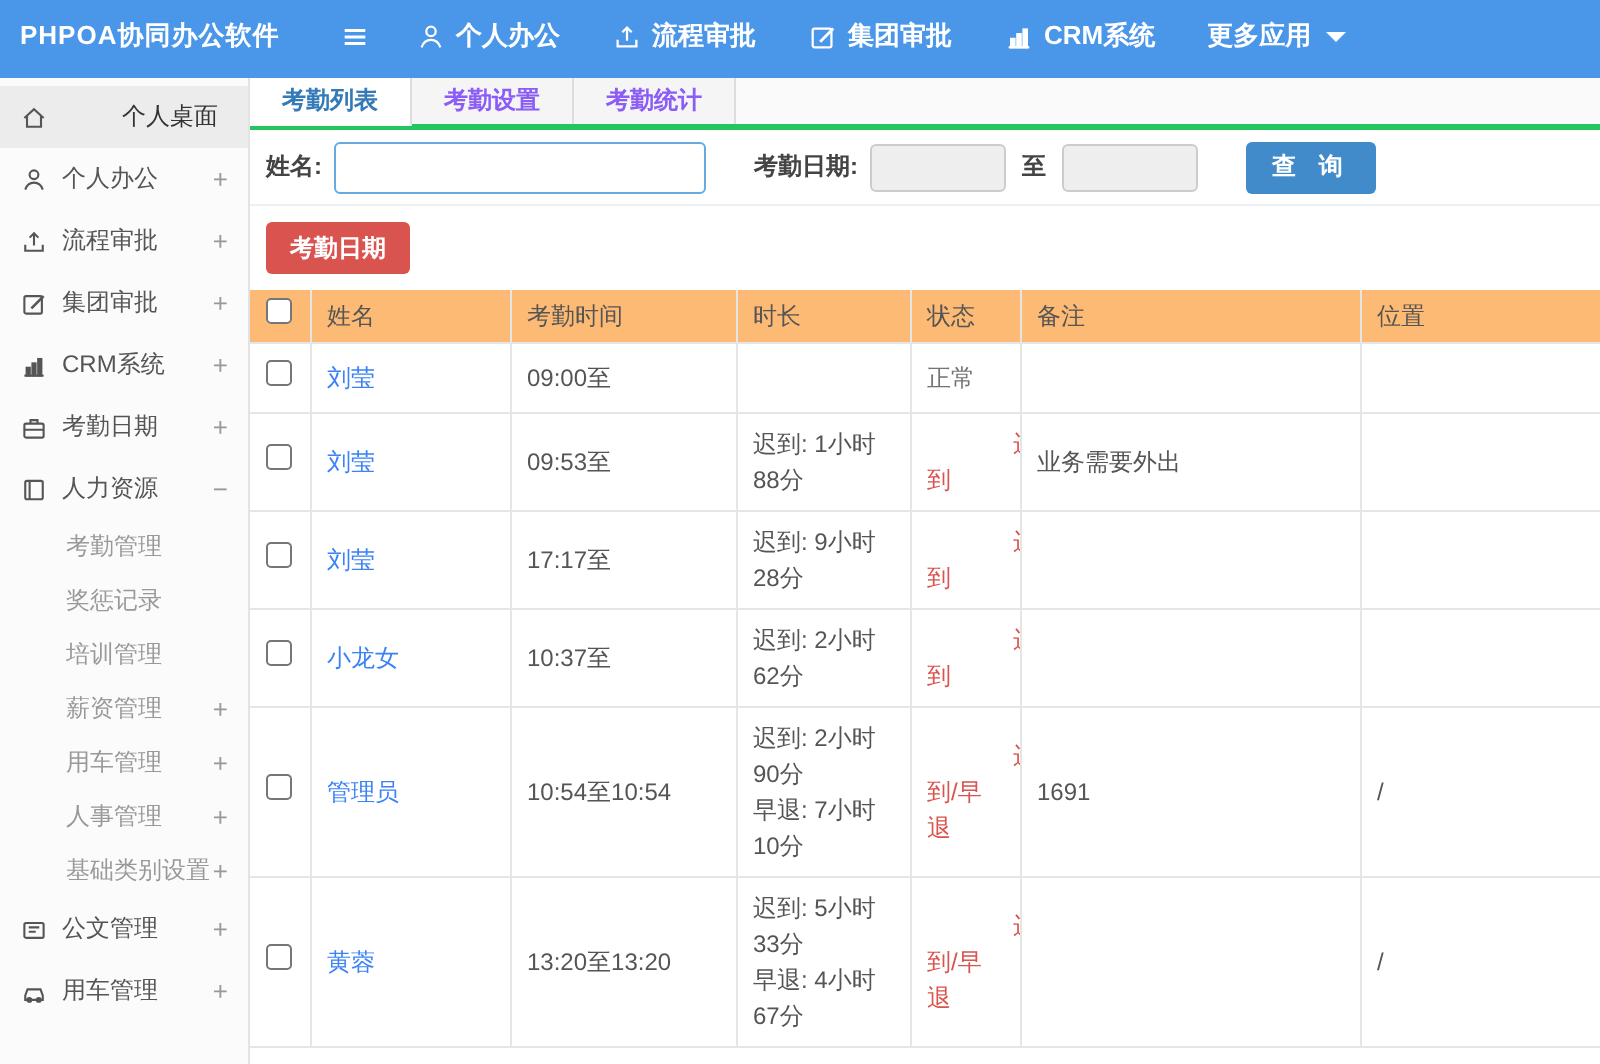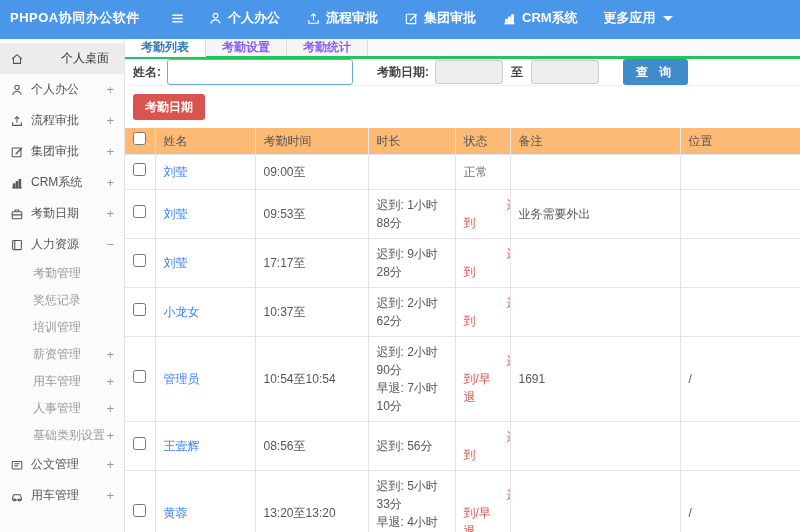--- a/index.html
+++ b/index.html
@@ -337,31 +337,20 @@
             <td class="col-dur">
               <div>迟到: 2小时90分</div>
               <div>早退: 7小时10分</div>
             </td>
             <td class="col-status"><span class="st-late">迟到/早退</span></td>
             <td class="col-note">1691</td>
             <td class="col-loc">/</td>
           </tr>
           <tr>
             <td class="col-check"><input type="checkbox" style=""></td>
-            <td class="col-name"><span class="name-link">王壹辉</span></td>
-            <td class="col-time">08:56至</td>
-            <td class="col-dur">
-              <div>迟到: 56分</div>
-            </td>
-            <td class="col-status"><span class="st-late">迟到</span></td>
-            <td class="col-note"></td>
-            <td class="col-loc"></td>
-          </tr>
-          <tr>
-            <td class="col-check"><input type="checkbox" style=""></td>
             <td class="col-name"><span class="name-link">黄蓉</span></td>
             <td class="col-time">13:20至13:20</td>
             <td class="col-dur">
               <div>迟到: 5小时33分</div>
               <div>早退: 4小时67分</div>
             </td>
             <td class="col-status"><span class="st-late">迟到/早退</span></td>
             <td class="col-note"></td>
             <td class="col-loc">/</td>
           </tr>

